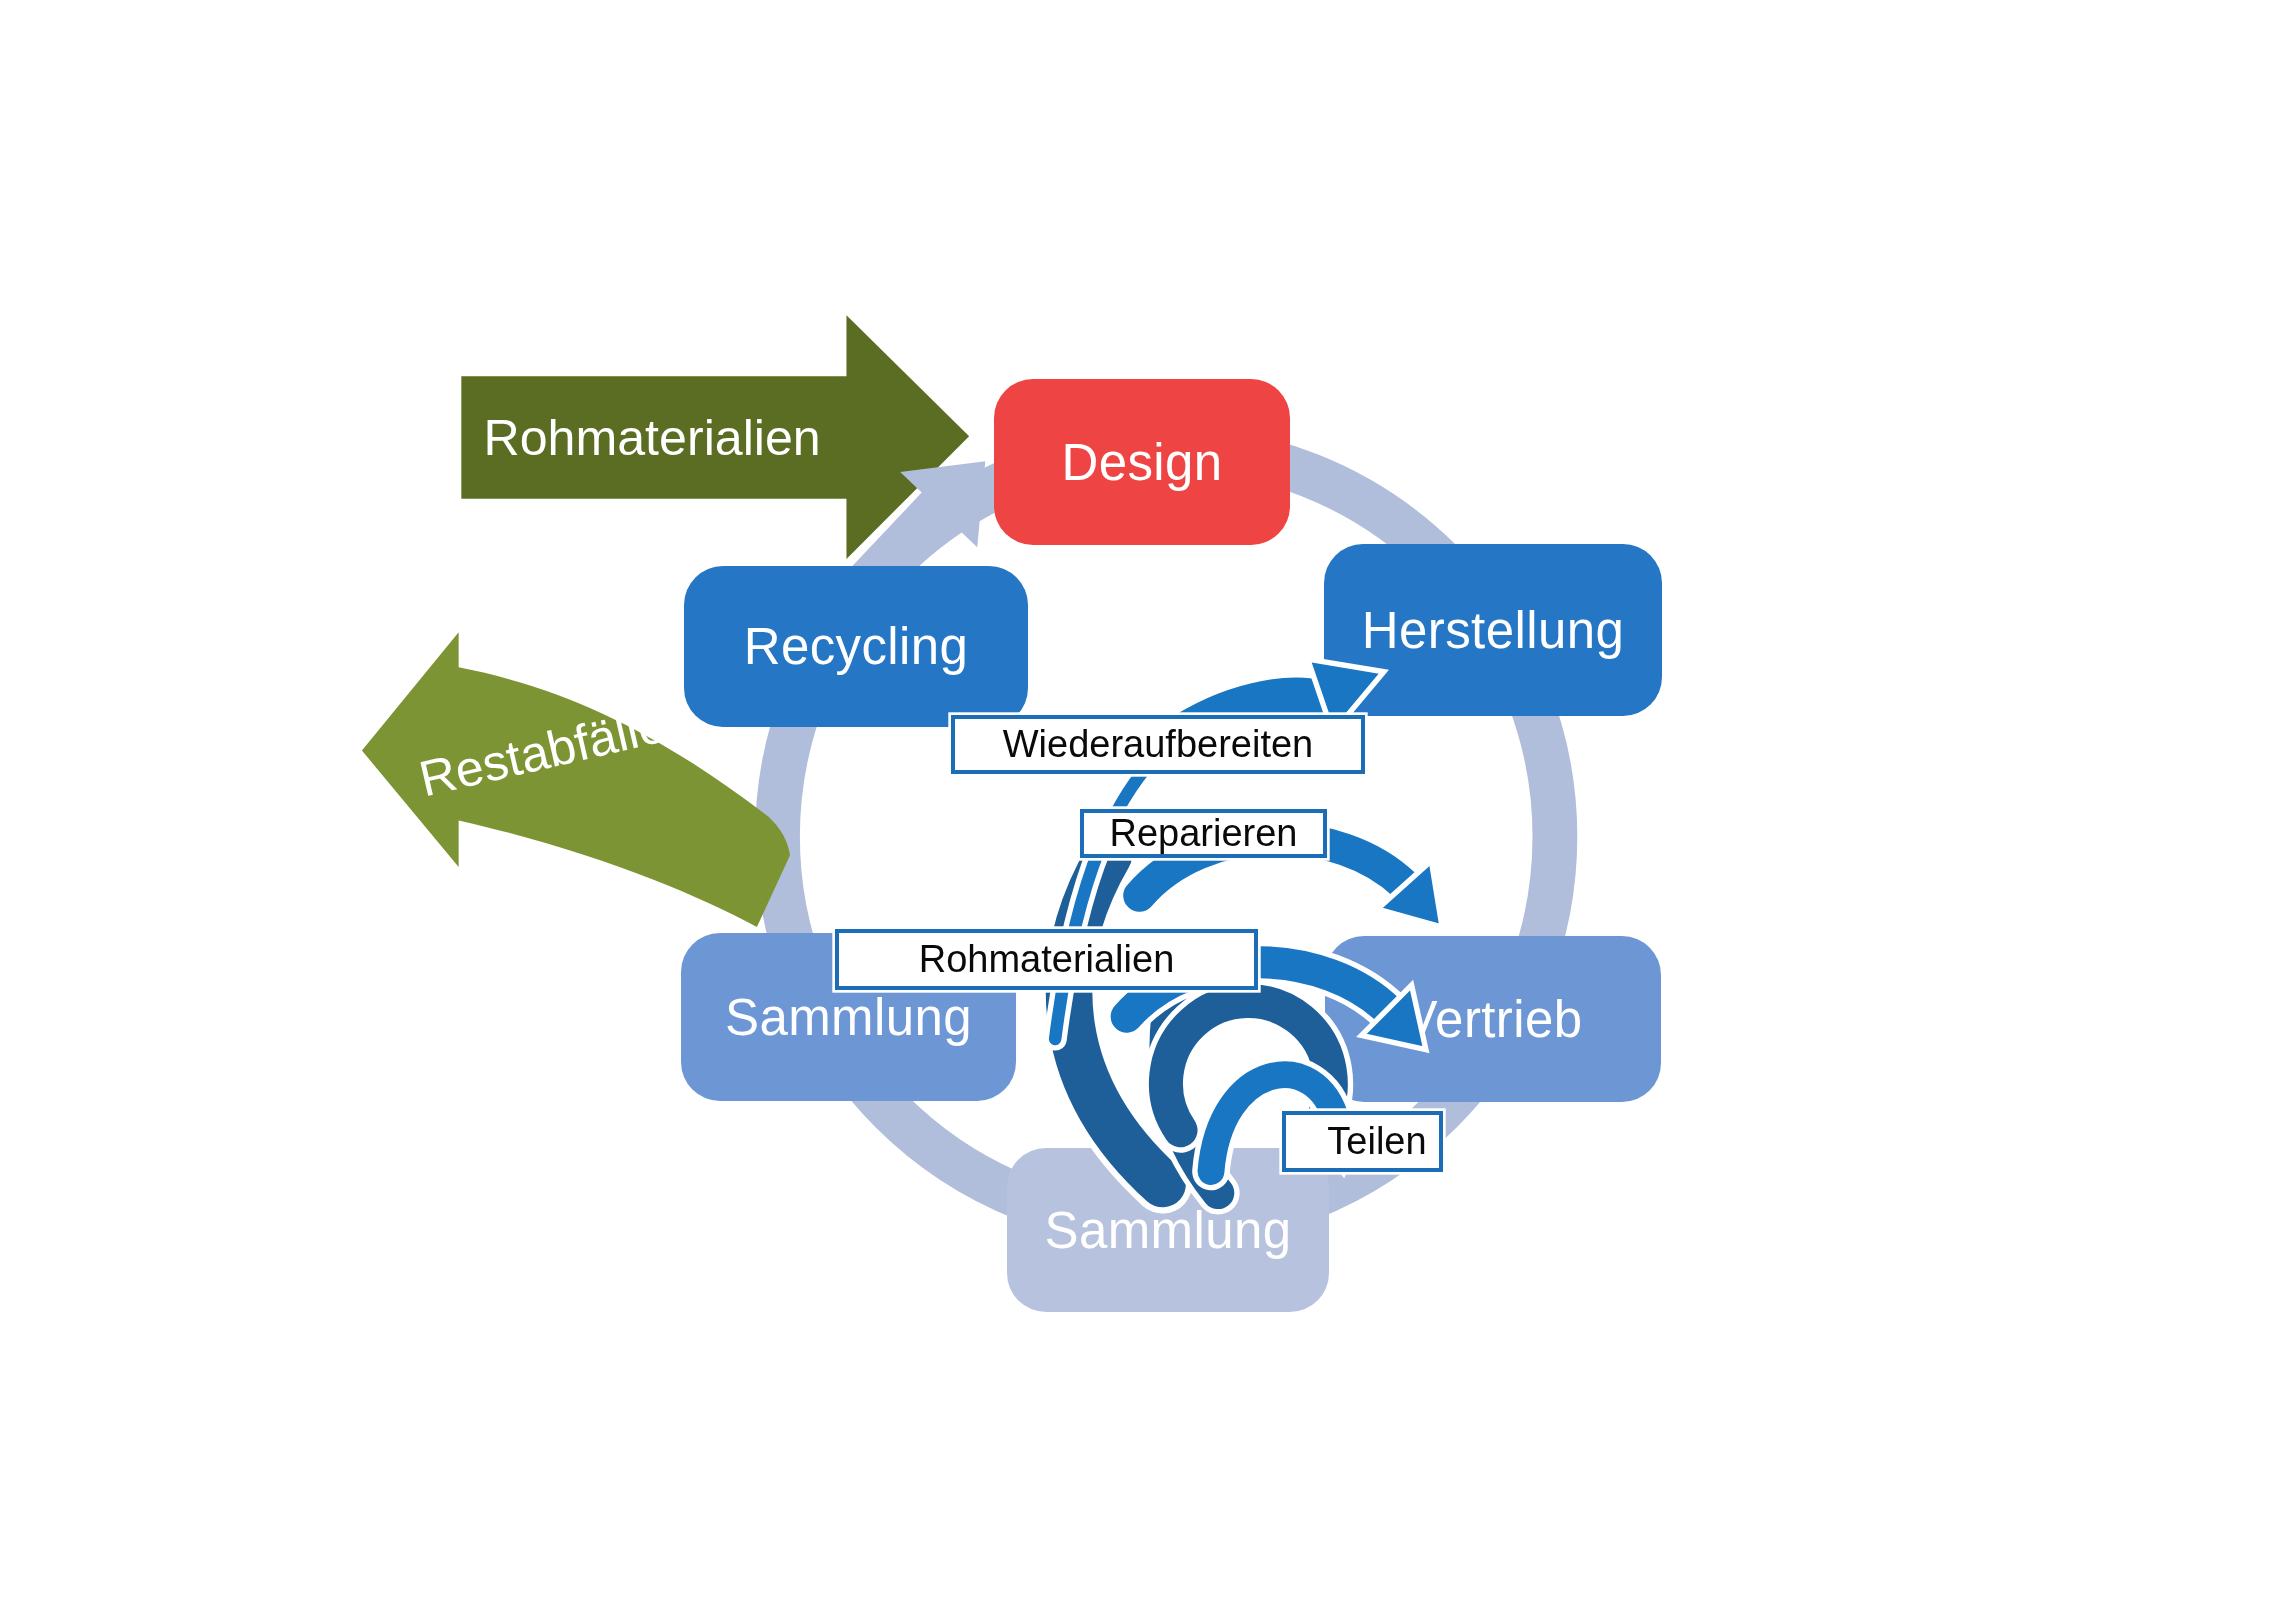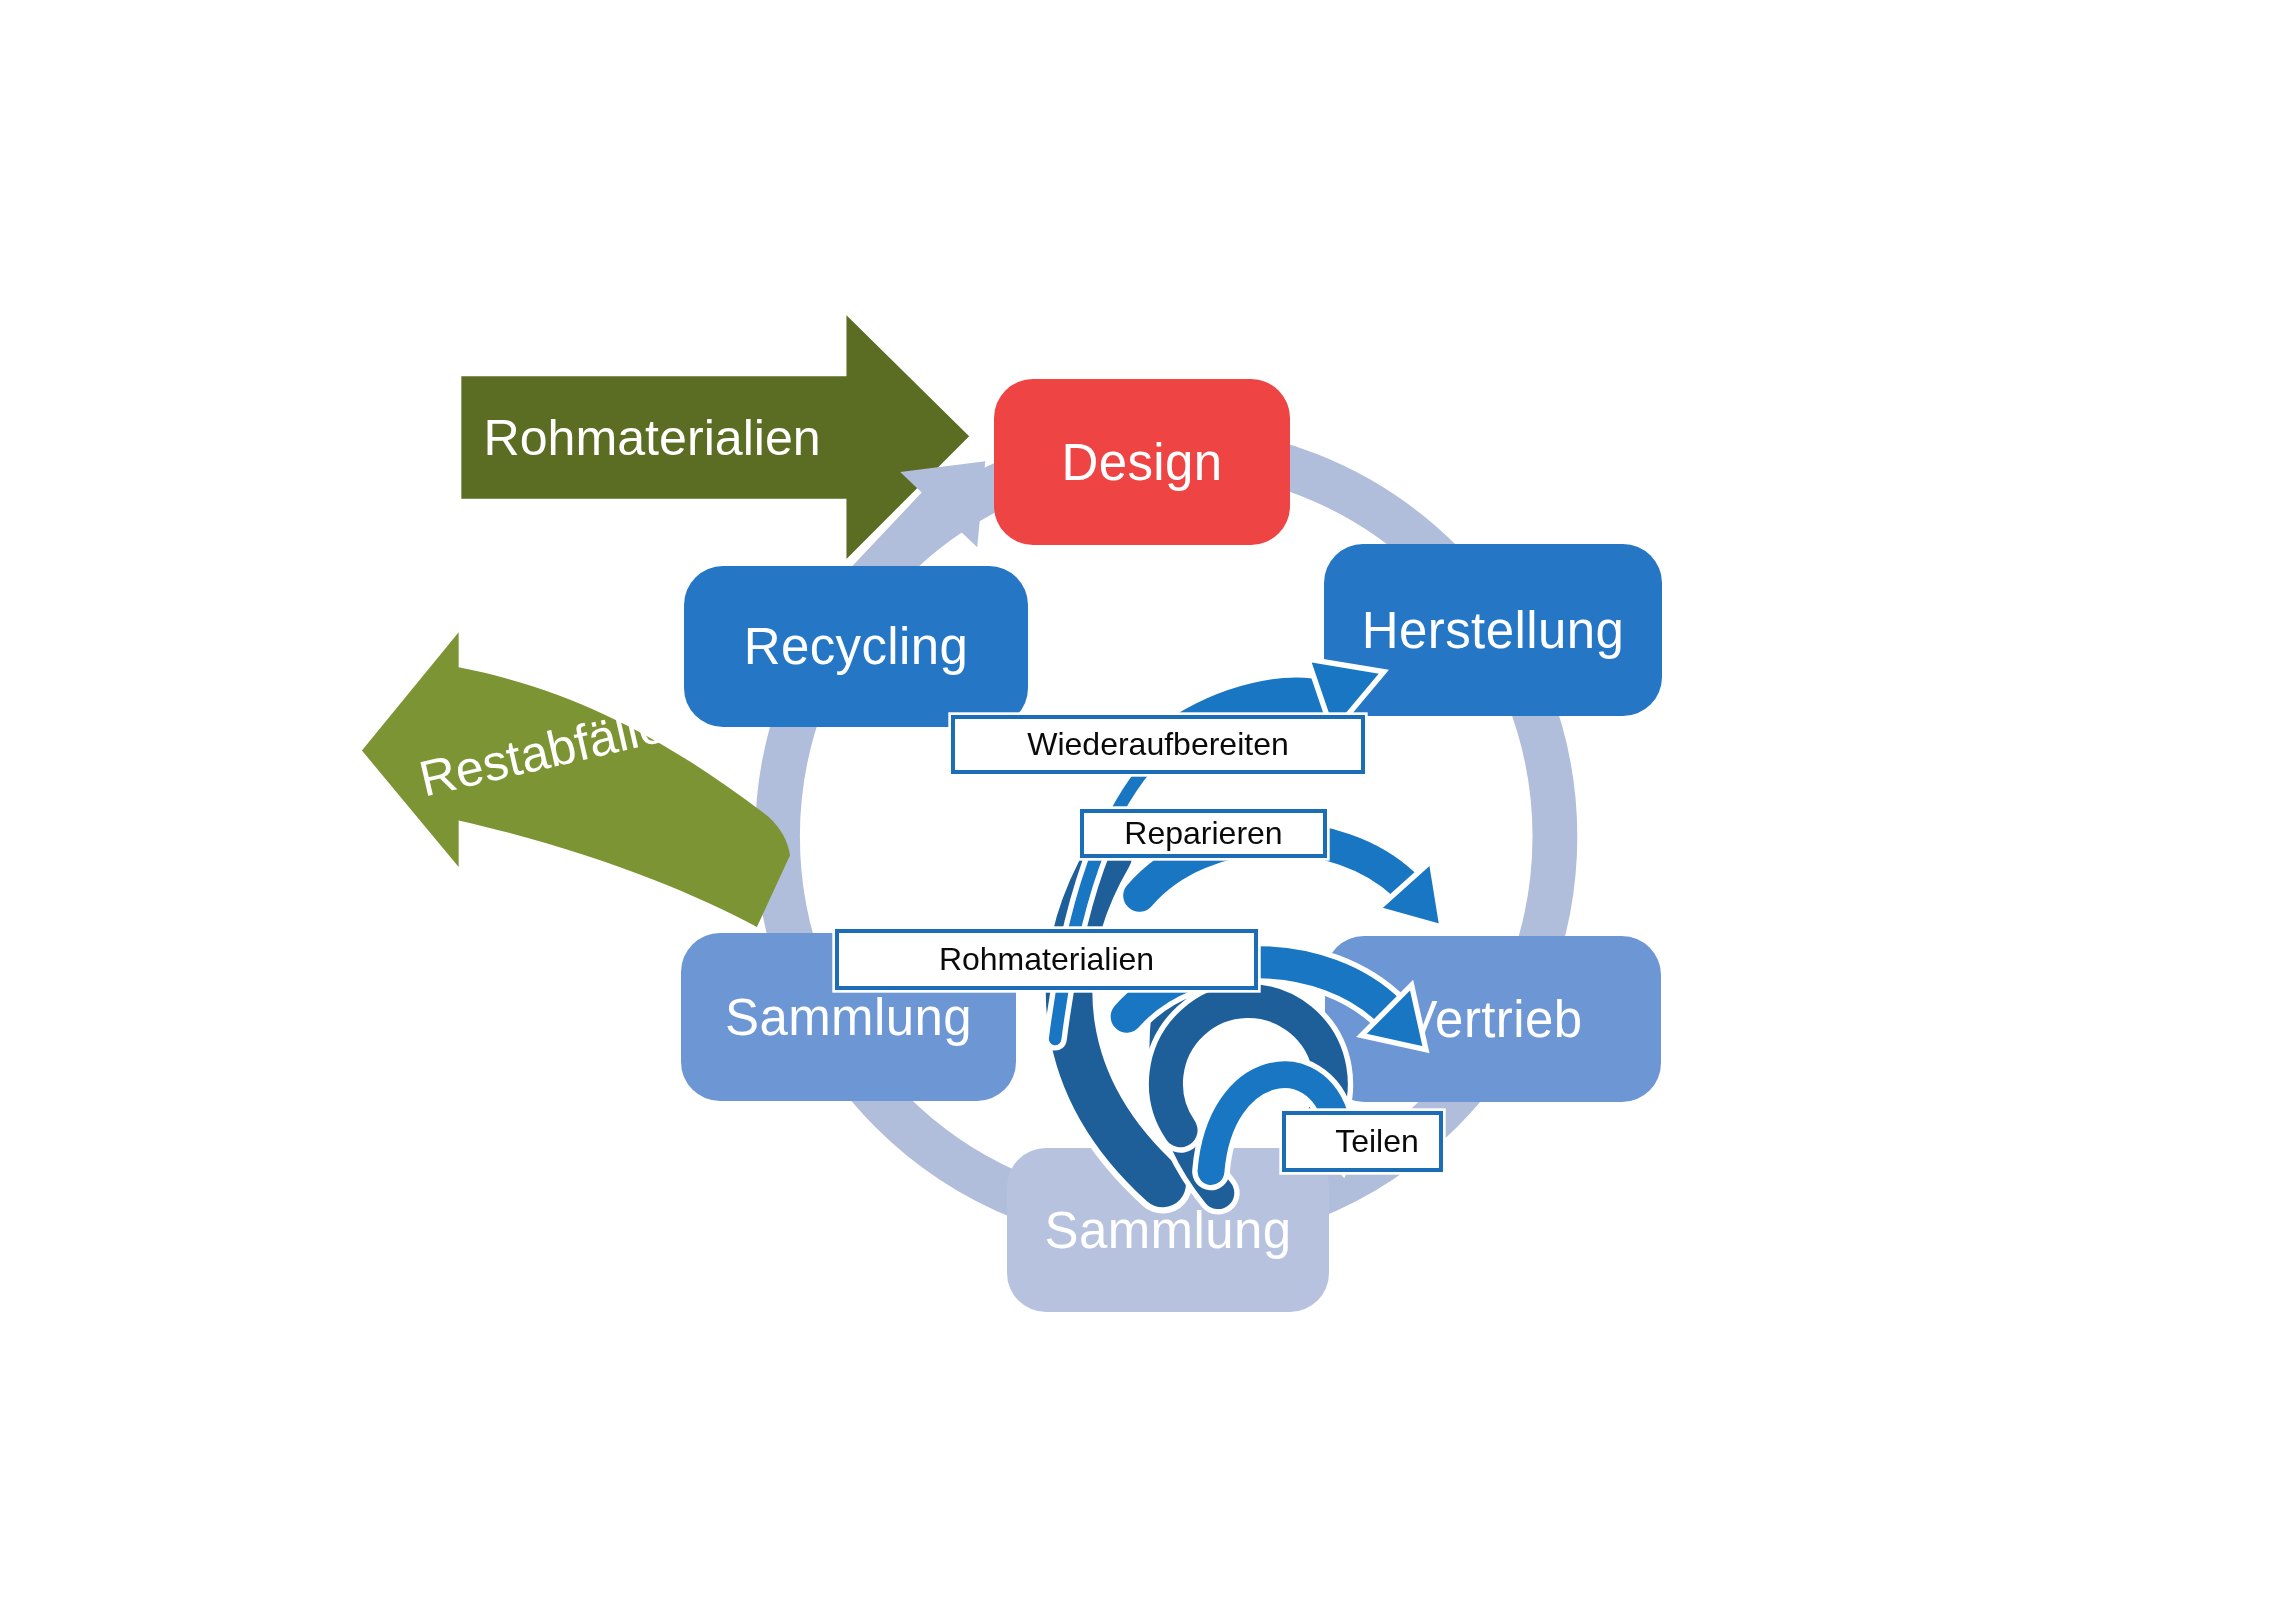--- a/index.html
+++ b/index.html
@@ -29,21 +29,21 @@
   .node-vertrieb    { left: 1325px; top: 936px; width: 336px; height: 166px; background: #6d96d4; }
   .node-nutzung     { left: 1007px; top: 1148px; width: 322px; height: 164px; background: #b7c3de; }
   .tag {
     position: absolute;
     background: #ffffff;
     border: 4.5px solid #1b6eb5;
     color: #0a0a0a;
     display: flex;
     align-items: center;
     justify-content: center;
-    font-size: 32px;
+    font-size: 38px;
     box-sizing: border-box;
     box-shadow: 0 0 0 2.7px #ffffff;
   }
   .tag-wiederaufbereiten { left: 951px; top: 715px;  width: 414px; height: 59px; }
   .tag-reparieren        { left: 1080px; top: 809px;  width: 247px; height: 49px; }
   .tag-wiederverwenden   { left: 835px;  top: 929px; width: 423px; height: 61px; }
   .tag-teilen            { left: 1282px; top: 1111px; width: 161px; height: 61px; padding-left: 29px; }
   svg text.flow-label {
     fill: #ffffff;
     font-family: "Liberation Sans", sans-serif;

